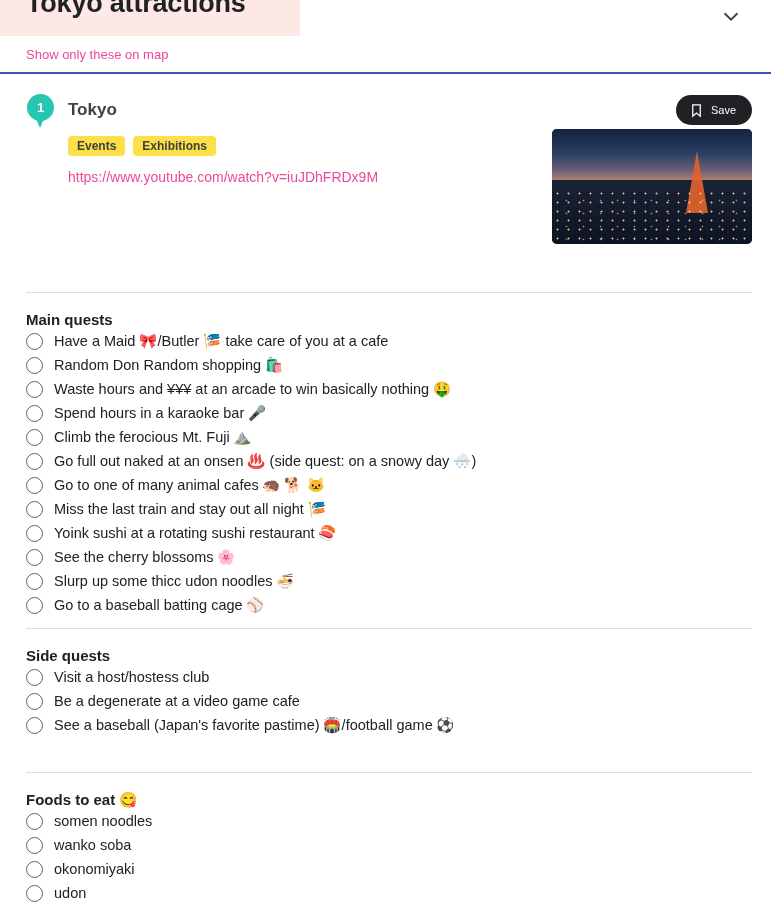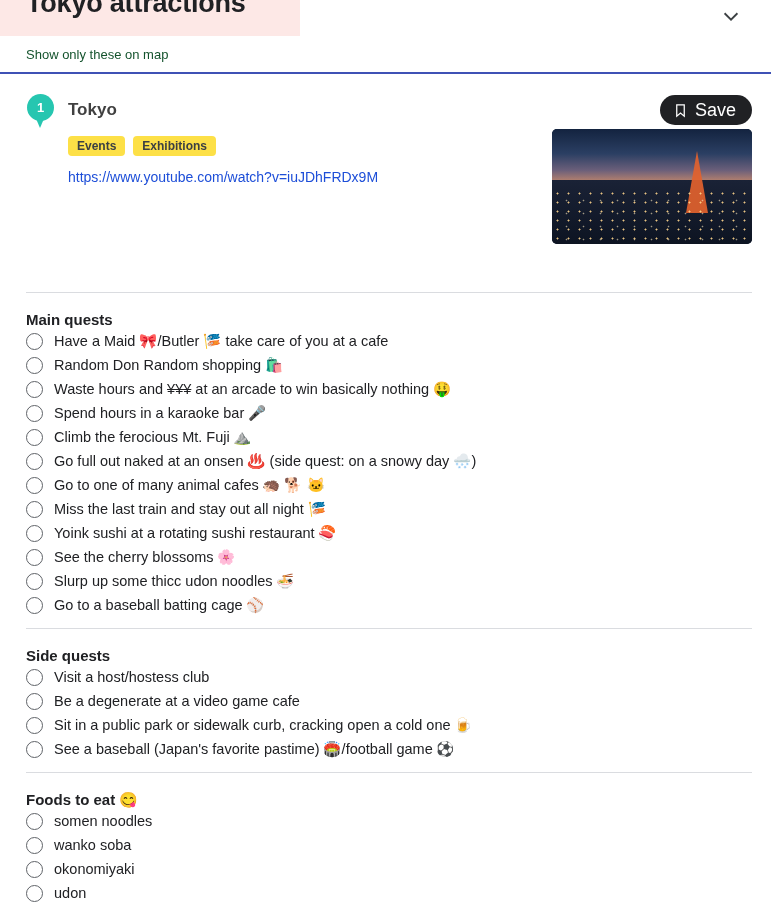--- a/index.html
+++ b/index.html
@@ -51,21 +51,21 @@
     justify-content: center;
     color: #3c4043;
   }
   .chevron-btn svg { display: block; }
 
   .show-on-map {
     position: absolute;
     left: 26px;
     top: 47px;
     font-size: 13px;
-    color: #14532d;
+    color: #ec4899;
     text-decoration: none;
   }
   .top-rule {
     position: absolute;
     left: 0;
     right: 0;
     top: 72px;
     height: 2px;
     background: #3f51b5;
   }
@@ -132,21 +132,21 @@
     top: 21px;
     height: 30px;
     padding: 0 16px 0 13px;
     background: #202124;
     color: #ffffff;
     border: none;
     border-radius: 16px;
     display: flex;
     align-items: center;
     gap: 7px;
-    font-size: 18px;
+    font-size: 11px;
     font-family: "Liberation Sans", sans-serif;
     cursor: pointer;
   }
   .save-button svg { display: block; }
 
   .chips {
     position: absolute;
     left: 68px;
     top: 62px;
     display: flex;
@@ -159,21 +159,21 @@
     font-size: 12px;
     font-weight: bold;
     color: #3c4043;
     white-space: nowrap;
   }
   .place-link {
     position: absolute;
     left: 68px;
     top: 95px;
     font-size: 14px;
-    color: #1d4ed8;
+    color: #ec4899;
     text-decoration: none;
   }
   .thumb {
     position: absolute;
     right: 19px;
     top: 55px;
     width: 200px;
     height: 115px;
     border-radius: 5px;
     overflow: hidden;
@@ -371,24 +371,20 @@
       <div class="item">
         <div class="checkbox"></div>
         <div class="item-text">Visit a host/hostess club</div>
       </div>
       <div class="item">
         <div class="checkbox"></div>
         <div class="item-text">Be a degenerate at a video game cafe</div>
       </div>
       <div class="item">
         <div class="checkbox"></div>
-        <div class="item-text">Sit in a public park or sidewalk curb, cracking open a cold one 🍺</div>
-      </div>
-      <div class="item">
-        <div class="checkbox"></div>
         <div class="item-text">See a baseball (Japan's favorite pastime) 🏟️/football game ⚽</div>
       </div>
     </div>
 </div>
 
 <div class="section" id="section-2" style="top:772px;">
   <div class="section-rule"></div>
   <div class="section-title">Foods to eat 😋</div>
   <div class="items">
       <div class="item">

